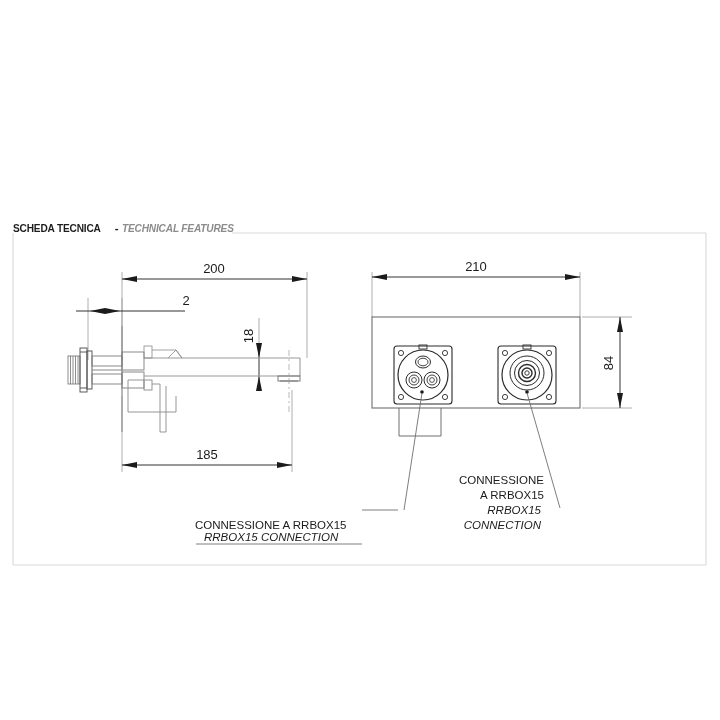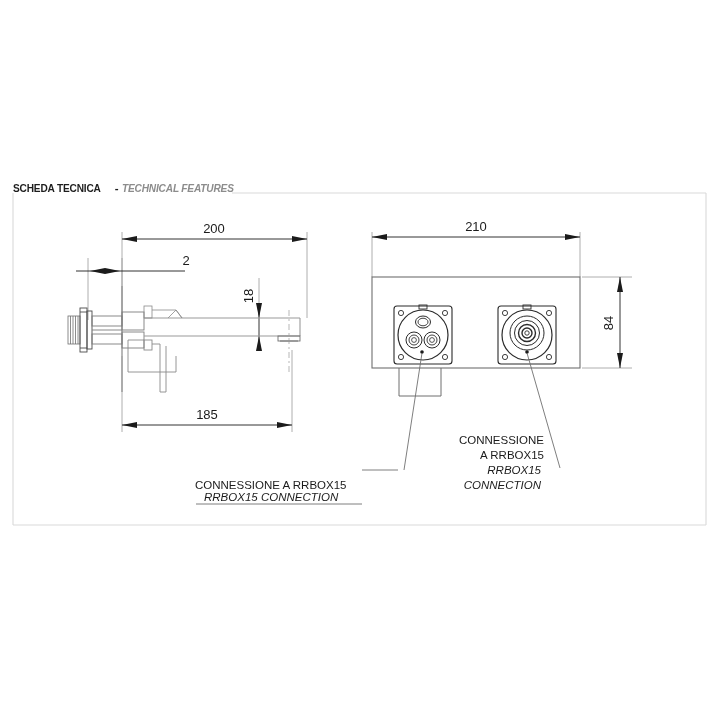--- a/index.html
+++ b/index.html
@@ -1,21 +1,21 @@
 <!DOCTYPE html>
 <html><head>
 <meta charset="utf-8">
 <style>
   html,body{margin:0;padding:0;}
   body{
     width:720px;height:720px;background:#ffffff;
     font-family:"Liberation Sans", sans-serif;
     overflow:hidden;position:relative;
   }
-  #sheet{position:absolute;inset:0;}
+  #sheet{position:absolute;inset:0;margin-top:40px;}
   .title-wrap{
     position:absolute;left:13px;top:182px;
     display:flex;align-items:baseline;white-space:nowrap;
   }
   .title-it{
     font-size:11.5px;font-weight:700;color:#1d1d1d;
     letter-spacing:-0.2px;
     font-stretch:condensed;
     transform:scaleX(0.88);transform-origin:left center;
   }

